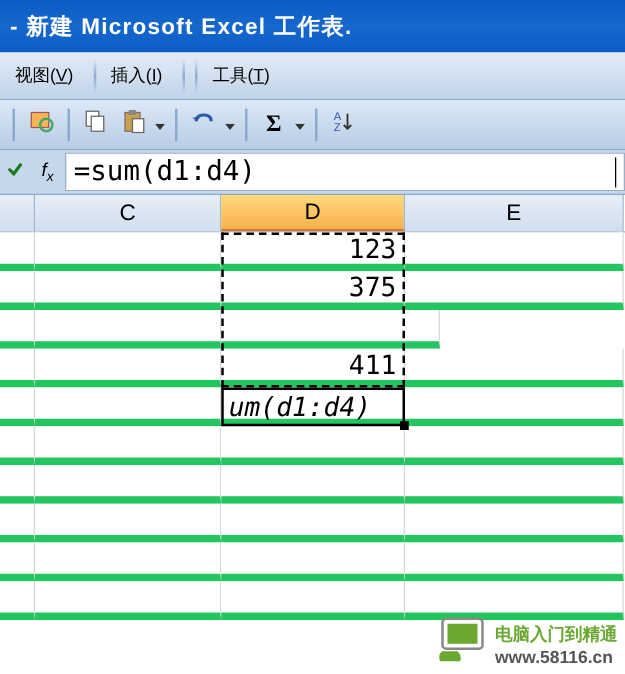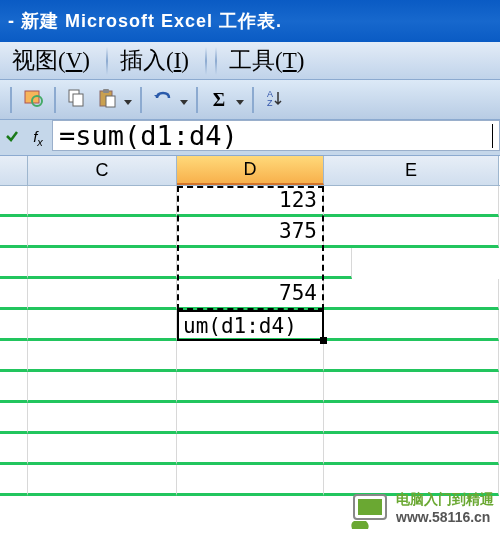--- a/index.html
+++ b/index.html
@@ -2,51 +2,51 @@
 <html><head>
 <meta charset="utf-8">
 <style>
 * { margin: 0; padding: 0; box-sizing: border-box; }
 body { font-family: "SimSun", "Microsoft YaHei", sans-serif; width: 500px; height: 539px; overflow: hidden; background: #fff; position: relative; }
 
 .title-bar { background: linear-gradient(to bottom, #0a5bc4, #1768cd, #0a5bc4); height: 42px; display: flex; align-items: center; padding: 0 8px; }
 .title-text { color: #fff; font-size: 18px; font-weight: bold; letter-spacing: 1px; }
 
 .menu-bar { background: linear-gradient(to bottom, #e3ecf7, #c0d3ea); height: 38px; display: flex; align-items: center; padding: 0 4px; border-bottom: 1px solid #8caad0; }
-.menu-item { padding: 4px 12px 4px 8px; font-size: 23px; cursor: pointer; color: #000; font-family: Liberation Serif, serif; }
+.menu-item { padding: 4px 12px 4px 8px; font-size: 14px; cursor: pointer; color: #000; }
 .menu-underline { text-decoration: underline; }
 .menu-sep { width: 2px; height: 28px; background: linear-gradient(to bottom, transparent, #8caad0, transparent); margin: 0 4px; }
 
 .toolbar { background: linear-gradient(to bottom, #dce9f7, #b8cce4); height: 40px; display: flex; align-items: center; padding: 0 4px; border-bottom: 1px solid #8caad0; }
 .tool-sep { width: 2px; height: 26px; background: #8caad0; margin: 0 6px; }
 .tool-btn { width: 26px; height: 26px; display: flex; align-items: center; justify-content: center; margin: 0 2px; cursor: pointer; border-radius: 2px; }
 .drop-arrow { width: 12px; height: 26px; display: flex; align-items: center; justify-content: center; cursor: pointer; }
 
-.formula-bar { background: #c5d7ea; height: 36px; display: flex; border-bottom: 1px solid #8caad0; }
+.formula-bar { background: #c5d7ea; height: 36px; display: flex; align-items: center; border-bottom: 1px solid #8caad0; }
 .fb-cancel, .fb-confirm { width: 24px; height: 36px; display: flex; align-items: center; justify-content: center; cursor: pointer; }
 .fb-fx { width: 28px; font-style: italic; font-size: 15px; color: #000; display: flex; align-items: center; justify-content: center; }
 .fb-input-wrap { flex: 1; background: #fff; height: 31px; border: 1px solid #9aafcb; display: flex; align-items: center; padding: 0 6px; }
-.fb-input { border: none; outline: none; font-size: 27px; width: 100%; font-family: "SimSun", monospace; }
+.fb-input { border: none; outline: none; font-size: 22px; width: 100%; font-family: "SimSun", monospace; }
 .fb-cursor { display: inline-block; width: 1px; height: 24px; background: #000; }
 
 .sheet { position: relative; }
 .col-headers { display: flex; height: 30px; border-bottom: 1px solid #9eb6ce; }
 .col-header { background: linear-gradient(to bottom, #e7eef7, #d0deee); border-right: 1px solid #9eb6ce; display: flex; align-items: center; justify-content: center; font-size: 18px; color: #000; cursor: pointer; }
 .col-header.active { background: linear-gradient(to bottom, #ffd97a, #f8b14c); border-bottom: 2px solid #d4762b; }
 
 .rows { }
 .row { display: flex; height: 31px; }
-.cell { border-right: 1px solid #d8d8d8; border-bottom: 3px solid #22c55e; display: flex; align-items: center; justify-content: flex-end; padding: 0 6px; font-size: 21px; font-family: "SimSun", monospace; background: #fff; }
+.cell { border-right: 1px solid #d8d8d8; border-bottom: 6px solid #22c55e; display: flex; align-items: center; justify-content: flex-end; padding: 0 6px; font-size: 21px; font-family: "SimSun", monospace; background: #fff; }
 
 .marching-ants { position: absolute; border: 2px dashed #000; pointer-events: none; }
 .active-cell-border { position: absolute; border: 2px solid #000; pointer-events: none; }
 .active-cell-handle { position: absolute; width: 7px; height: 7px; background: #000; pointer-events: none; }
 .active-cell-text { position: absolute; font-size: 21px; font-family: "SimSun", monospace; }
 
-.watermark { position: absolute; right: 6px; bottom: 6px; display: flex; align-items: flex-start; gap: 6px; }
+.watermark { position: absolute; right: 6px; bottom: 6px; display: flex; align-items: flex-end; gap: 6px; }
 .wm-icon { width: 42px; height: 42px; }
 .wm-text { display: flex; flex-direction: column; font-size: 14px; color: #555; font-weight: bold; }
 </style>
 </head>
 <body>
 
 <div class="title-bar">
   <span class="title-text">-  新建 Microsoft Excel 工作表.</span>
 </div>
 
@@ -171,21 +171,21 @@
       <div class="cell" style="width:175px"></div>
     </div>
     <div class="row">
       <div class="cell" style="width:28px"></div>
       <div class="cell" style="width:149px"></div>
       <div class="cell" style="width:175px"></div>
     </div>
     <div class="row">
       <div class="cell" style="width:28px"></div>
       <div class="cell" style="width:149px"></div>
-      <div class="cell" style="width:147px">754</div>
+      <div class="cell" style="width:147px">411</div>
       <div class="cell" style="width:175px"></div>
     </div>
     <div class="row">
       <div class="cell" style="width:28px"></div>
       <div class="cell" style="width:149px"></div>
       <div class="cell" style="width:147px;justify-content:flex-start"></div>
       <div class="cell" style="width:175px"></div>
     </div>
     <div class="row">
       <div class="cell" style="width:28px"></div>
@@ -216,21 +216,21 @@
       <div class="cell" style="width:149px"></div>
       <div class="cell" style="width:147px"></div>
       <div class="cell" style="width:175px"></div>
     </div>
   </div>
 
   <div class="marching-ants" style="left:177px; top:30px; width:147px; height:124px;"></div>
 
   <div class="active-cell-border" style="left:177px; top:154px; width:147px; height:31px;"></div>
   <div class="active-cell-handle" style="left:320px; top:181px;"></div>
-  <div class="active-cell-text" style="left:183px; top:158px;">um(d1:d4)</div>
+  <div class="active-cell-text" style="left:183px; top:158px;font-style:italic;">um(d1:d4)</div>
 </div>
 
 <div class="watermark">
   <div class="wm-icon">
     <svg width="42" height="42" viewBox="0 0 42 42">
       <rect x="6" y="4" width="32" height="24" rx="3" fill="#fff" stroke="#888" stroke-width="2"></rect>
       <rect x="10" y="8" width="24" height="16" fill="#6aa832"></rect>
       <path d="M6 30 Q 2 32 4 38 L 20 38 Q 22 34 18 30 Z" fill="#6aa832"></path>
     </svg>
   </div>

